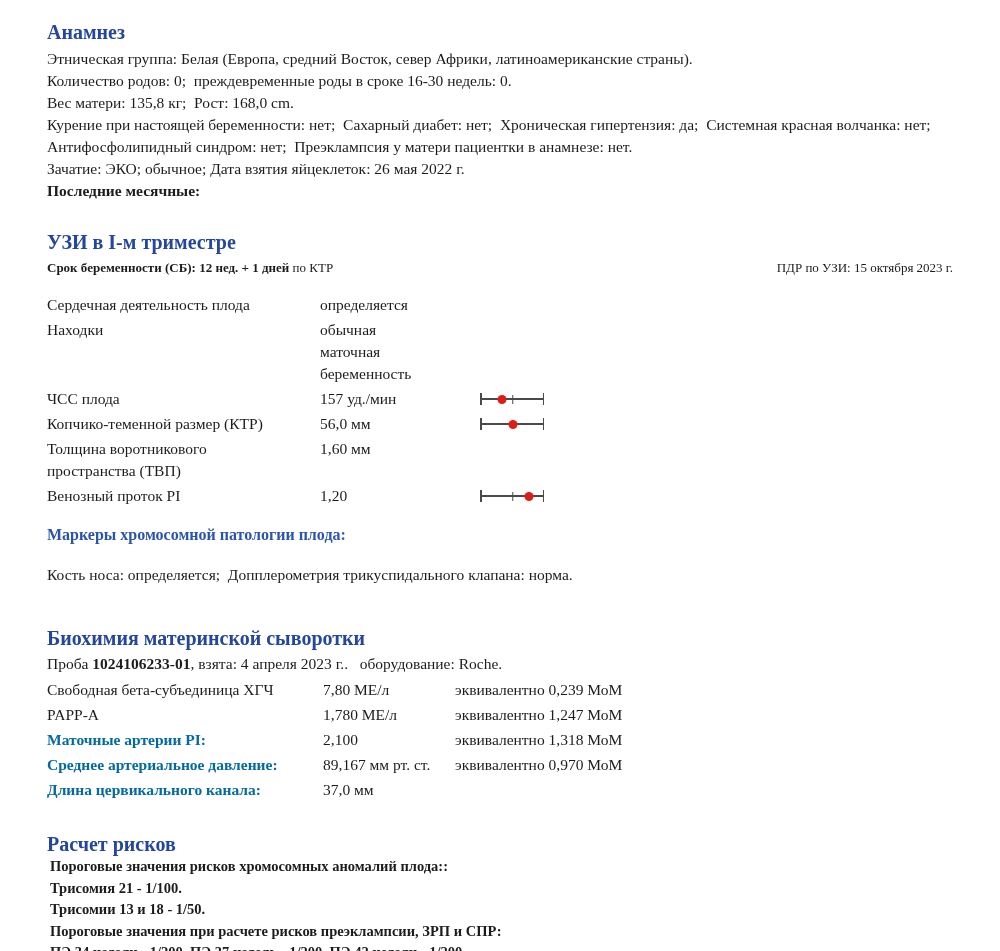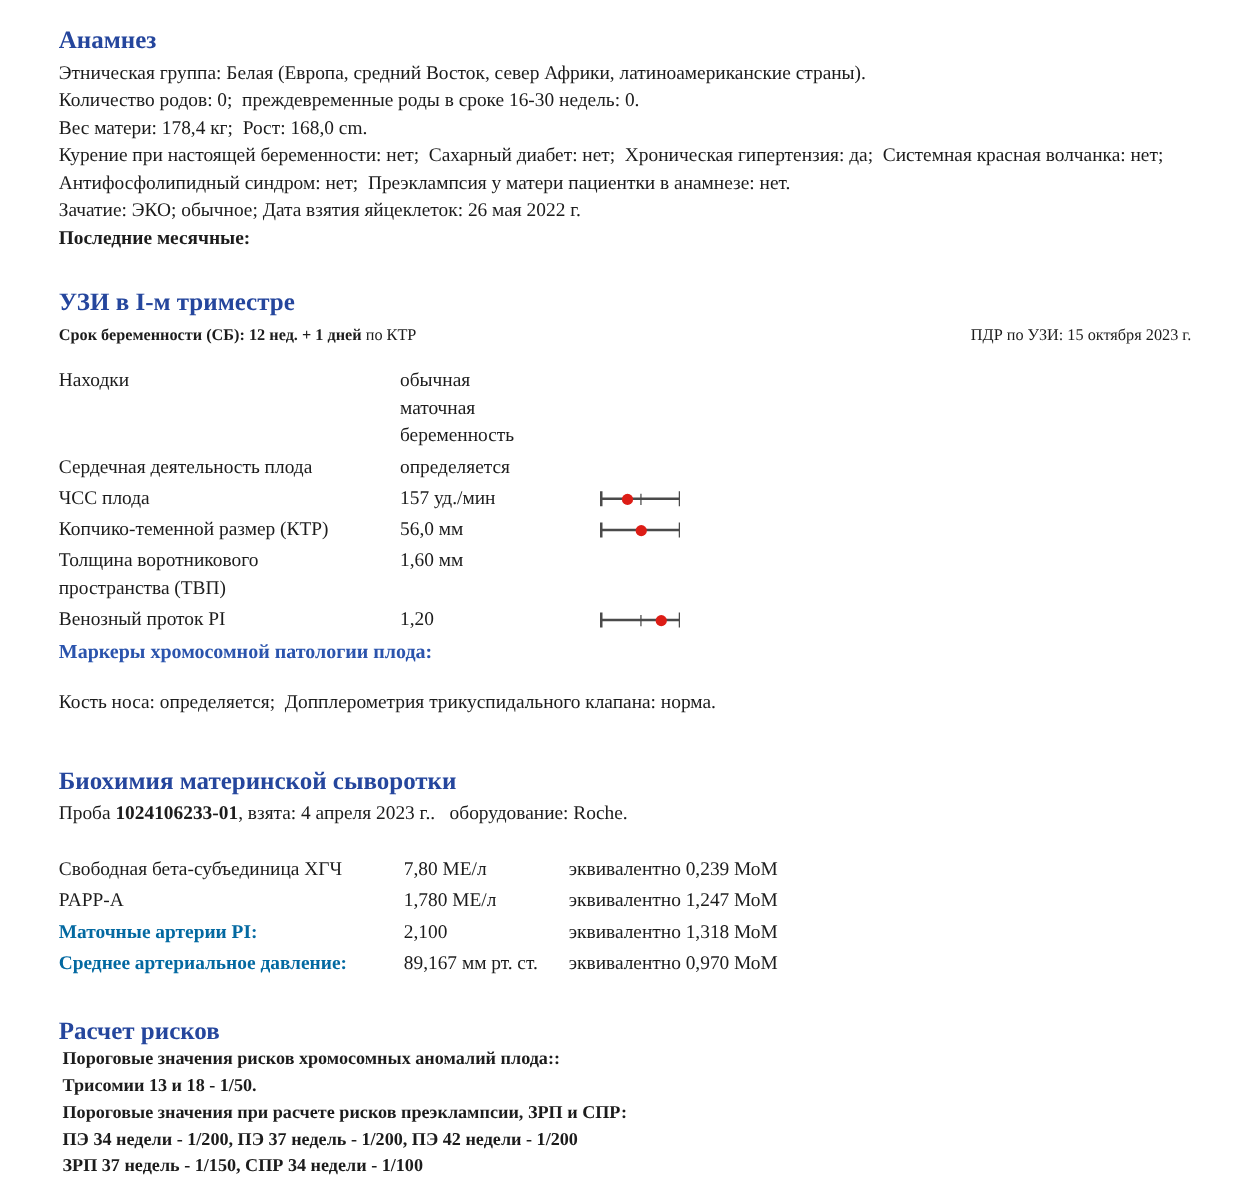--- a/index.html
+++ b/index.html
@@ -53,28 +53,28 @@
   .range-chart .tick-mid {
     position:absolute; top:1.5px; width:1.5px; height:9px; background:#4a4a4a;
     transform:translateX(-50%);
   }
   .range-chart .dot {
     position:absolute; top:1.5px; width:9px; height:9px; border-radius:50%;
     background:#dd1d16; transform:translateX(-50%);
   }
 
   .markers-title {
-    color:#2b54ad; font-weight:bold; font-size:16px; line-height:22px; margin-top:4px;
+    color:#2b54ad; font-weight:bold; font-size:16px; line-height:22px; margin-top:17px;
   }
   .markers-text { font-size:15.5px; line-height:22px; white-space:pre-wrap; margin-top:18px; }
 
   
   .biochem { margin-top:40px; }
   .sample-line { font-size:15.5px; line-height:22px; white-space:pre-wrap; margin-top:3px; }
-  .b-table { margin-top:23px; }
+  .b-table { margin-top:4px; }
   .b-row { display:flex; align-items:flex-start; margin-bottom:4px; }
   .b-label { width:273px; font-size:15.5px; line-height:21px; flex:none; }
   .b-label.blue { color:#0369a1; font-weight:bold; }
   .b-value { width:135px; font-size:15.5px; line-height:21px; flex:none; padding-left:3px; }
   .b-mom { font-size:15.5px; line-height:21px; }
 
   
   .risks { margin-top:32px; }
   .risk-line {
     font-size:14.5px; font-weight:bold; line-height:21.5px;
@@ -83,45 +83,45 @@
 </style>
 </head>
 <body>
 
 <div class="page">
 
   <section class="anamnesis">
     <div class="section-title">Анамнез</div>
     <div class="body-line">Этническая группа: Белая (Европа, средний Восток, север Африки, латиноамериканские страны).</div>
     <div class="body-line">Количество родов: 0;  преждевременные роды в сроке 16-30 недель: 0.</div>
-    <div class="body-line">Вес матери: 178,4 кг;  Рост: 168,0 cm.</div>
+    <div class="body-line">Вес матери: 135,8 кг;  Рост: 168,0 cm.</div>
     <div class="body-line">Курение при настоящей беременности: нет;  Сахарный диабет: нет;  Хроническая гипертензия: да;  Системная красная волчанка: нет;  Антифосфолипидный синдром: нет;  Преэклампсия у матери пациентки в анамнезе: нет.</div>
     <div class="body-line">Зачатие: ЭКО; обычное; Дата взятия яйцеклеток: 26 мая 2022 г.</div>
     <div class="body-line bold">Последние месячные:</div>
   </section>
 
   <section class="ultrasound">
     <div class="section-title">УЗИ в I-м триместре</div>
 
     <div class="gestation-line">
       <span><span class="bold">Срок беременности (СБ): 12 нед. + 1 дней</span><span> по КТР</span></span>
       <span>ПДР по УЗИ: 15 октября 2023 г.</span>
     </div>
 
     <div class="findings">
 
       <div class="f-row">
+        <div class="f-label">Сердечная деятельность плода</div>
+        <div class="f-value">определяется</div>
+        <div class="f-chart"></div>
+      </div>
+
+      <div class="f-row">
         <div class="f-label">Находки</div>
         <div class="f-value"><span class="narrow">обычная маточная беременность</span></div>
-        <div class="f-chart"></div>
-      </div>
-
-      <div class="f-row">
-        <div class="f-label">Сердечная деятельность плода</div>
-        <div class="f-value">определяется</div>
         <div class="f-chart"></div>
       </div>
 
       <div class="f-row">
         <div class="f-label">ЧСС плода</div>
         <div class="f-value">157 уд./мин</div>
         <div class="f-chart">
           <div class="range-chart">
             <div class="line"></div>
             <div class="tick-end"></div>
@@ -189,26 +189,32 @@
       <div class="b-row">
         <div class="b-label blue">Маточные артерии PI:</div>
         <div class="b-value">2,100</div>
         <div class="b-mom">эквивалентно 1,318 МоМ</div>
       </div>
       <div class="b-row">
         <div class="b-label blue">Среднее артериальное давление:</div>
         <div class="b-value">89,167 мм рт. ст.</div>
         <div class="b-mom">эквивалентно 0,970 МоМ</div>
       </div>
+      <div class="b-row">
+        <div class="b-label blue">Длина цервикального канала:</div>
+        <div class="b-value">37,0 мм</div>
+        <div class="b-mom"></div>
+      </div>
     </div>
   </section>
 
   <section class="risks">
     <div class="section-title">Расчет рисков</div>
     <div class="risk-line">Пороговые значения рисков хромосомных аномалий плода::</div>
+    <div class="risk-line">Трисомия 21 - 1/100.</div>
     <div class="risk-line">Трисомии 13 и 18 - 1/50.</div>
     <div class="risk-line">Пороговые значения при расчете рисков преэклампсии, ЗРП и СПР:</div>
     <div class="risk-line">ПЭ 34 недели - 1/200, ПЭ 37 недель - 1/200, ПЭ 42 недели - 1/200</div>
     <div class="risk-line">ЗРП 37 недель - 1/150, СПР 34 недели - 1/100</div>
 
   </section>
 
 </div>
 
 </body></html>

